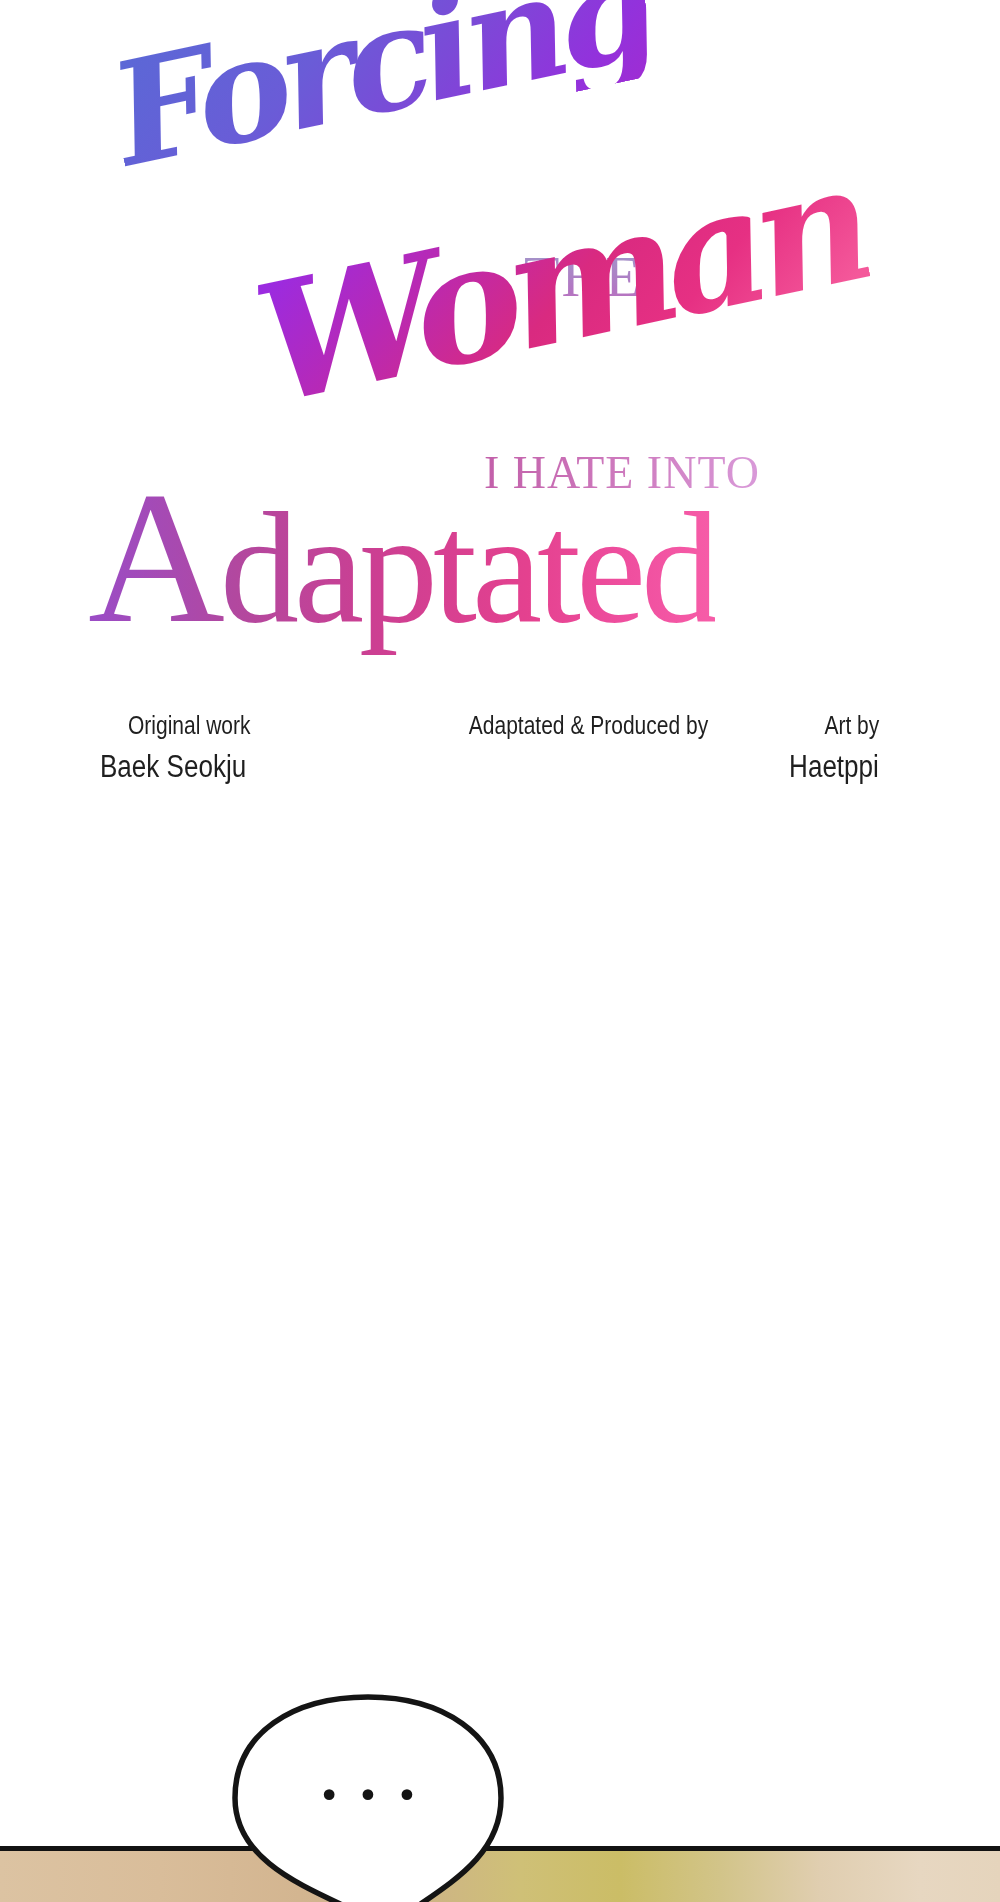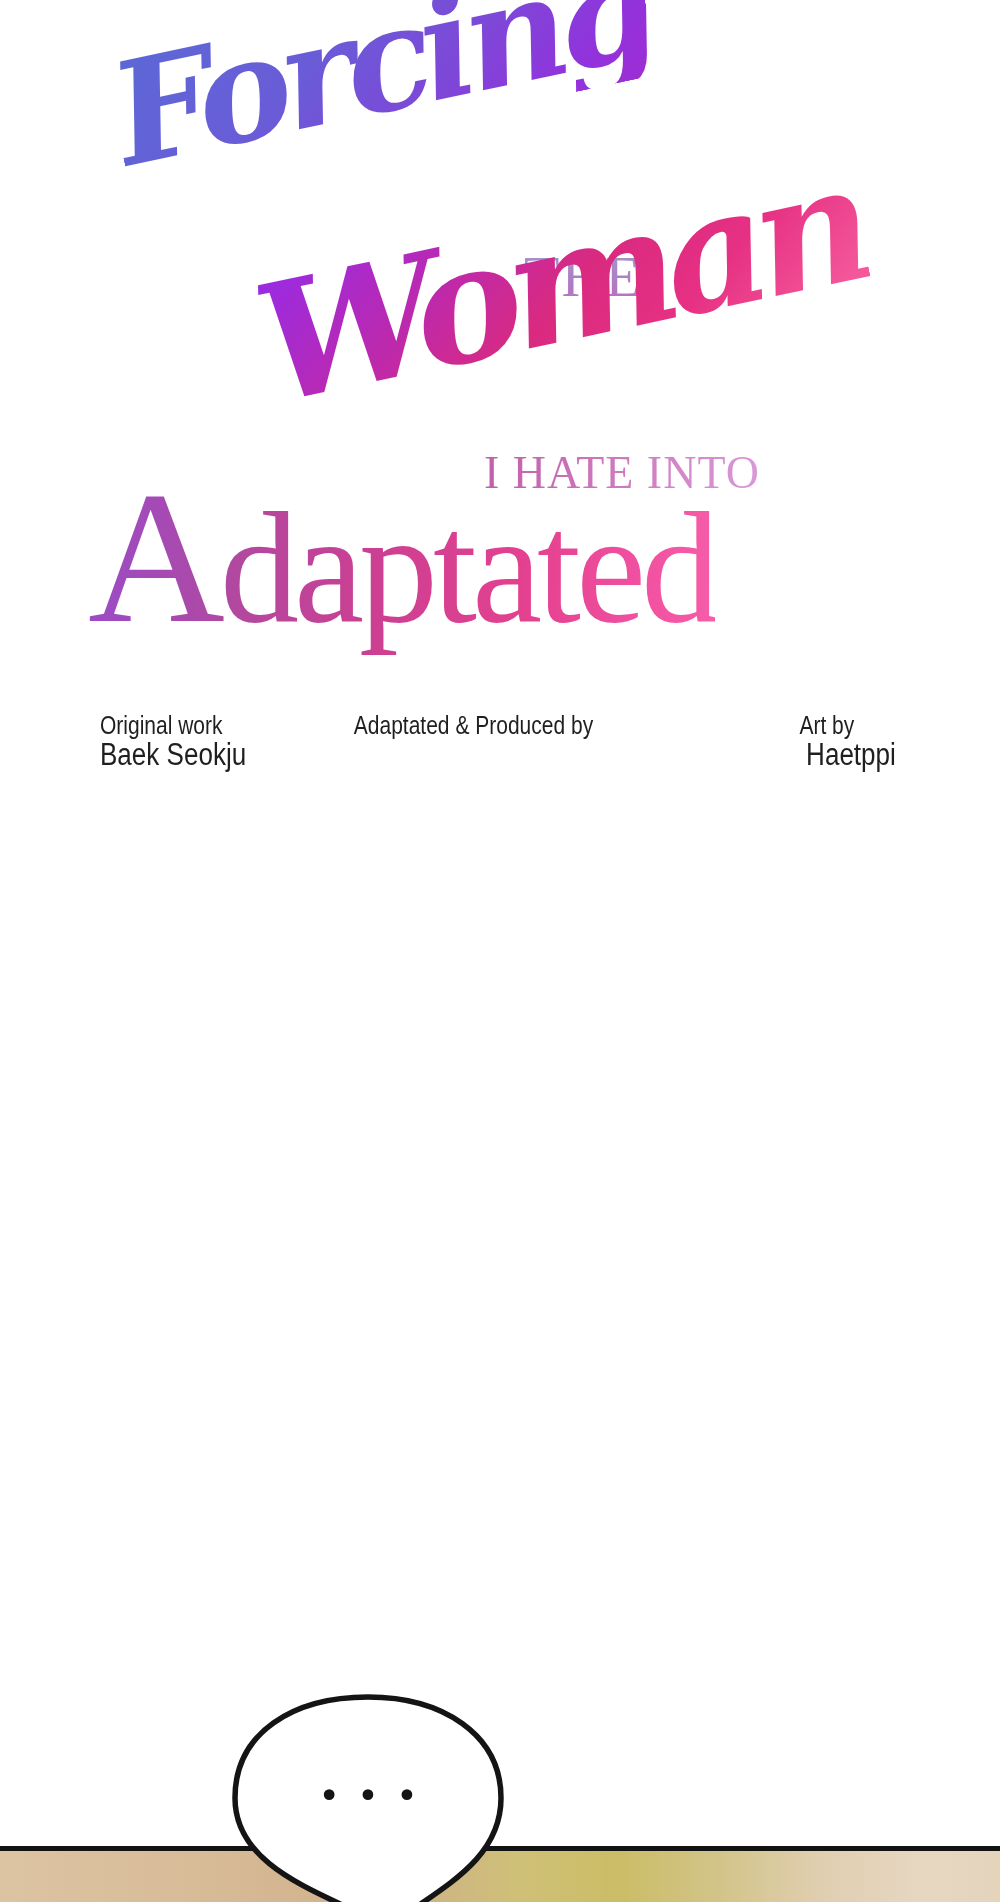--- a/index.html
+++ b/index.html
@@ -46,26 +46,26 @@
   }
   .t-submission .grad{
     background-image:linear-gradient(92deg,#9b4cc5 2%,#b2489f 24%,#cc3f92 46%,#e4418f 70%,#ef4f9f 86%,#f75da8 100%);
   }
   .t-submission .grad::first-letter{font-size:1.2em;}
   
   .credits{position:absolute;left:0;top:0;width:1000px;color:#1f1f1f;}
   .credit{position:absolute;}
   .cond{display:inline-block;transform:scaleX(0.84);}
   .credit .c-label{font-size:25px;font-weight:500;line-height:26px;}
-  .credit .c-name{font-size:31px;font-weight:500;line-height:34px;margin-top:0;}
-  .credit-left{left:100px;top:712px;text-align:left;}
+  .credit .c-name{font-size:31px;font-weight:500;line-height:34px;margin-top:12px;}
+  .credit-left{left:100px;top:712px;text-align:right;}
   .credit-left .cond{transform-origin:left center;}
-  .credit-center{left:331px;top:712px;width:400px;text-align:left;}
+  .credit-center{left:331px;top:712px;width:400px;text-align:right;}
   .credit-center .cond{transform-origin:center center;}
-  .credit-right{right:104px;top:712px;}
+  .credit-right{right:121px;top:712px;text-align:right;}
   .credit-right .cond{transform-origin:right center;}
   
   .divider-line{
     position:absolute;left:0;top:1846px;width:1000px;height:5px;background:#121212;
   }
   .photo-band{
     position:absolute;left:0;top:1851px;width:1000px;height:51px;
     background:linear-gradient(90deg,
       #dcc3a2 0%,#d9bd9a 16%,#d3b590 30%,#cdb189 40%,
       #cfc077 52%,#cbbd66 62%,#d2c489 72%,#e0ceb0 82%,#e7d7c1 92%,#e5d4bc 100%);

